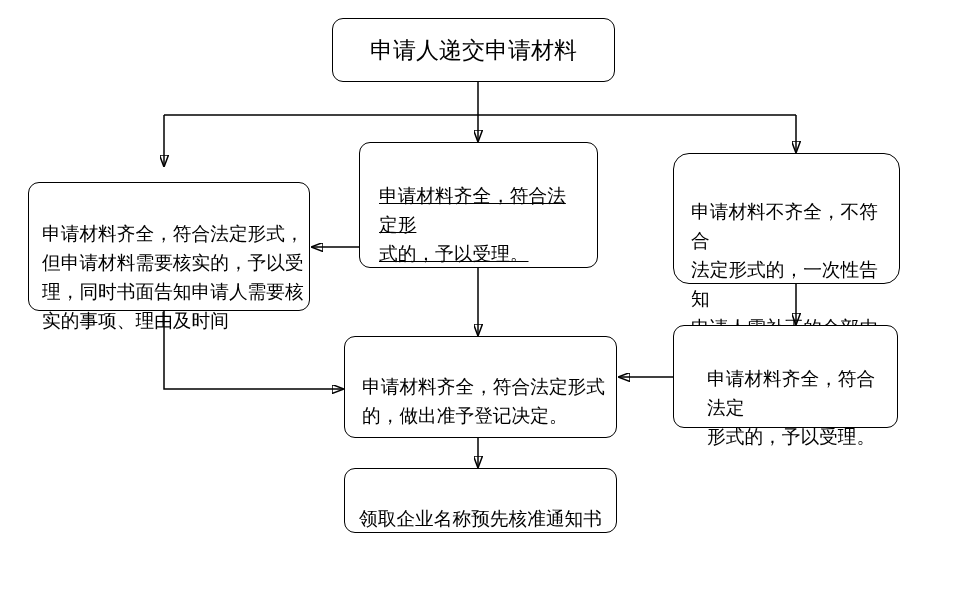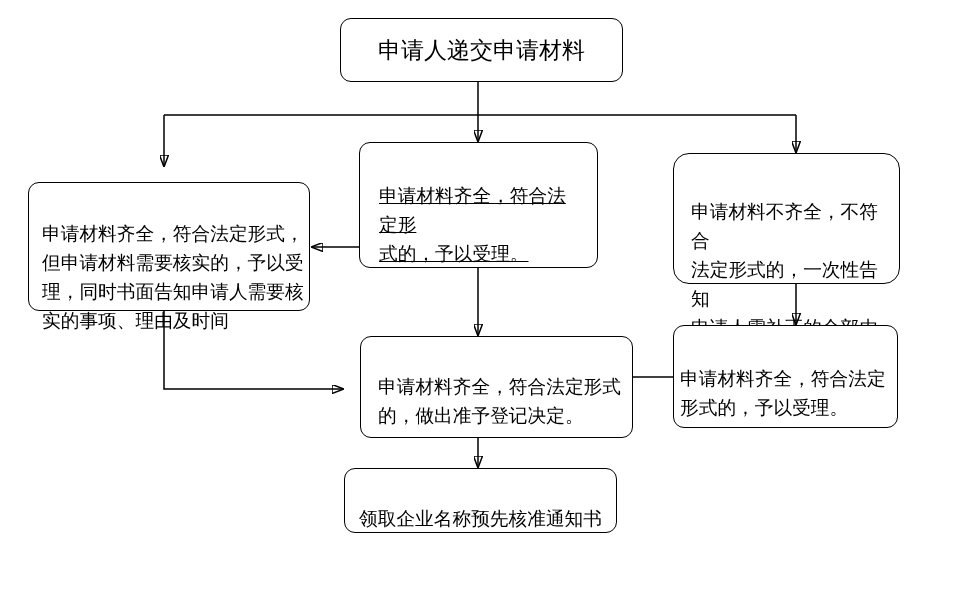--- a/index.html
+++ b/index.html
@@ -38,26 +38,26 @@
     line-height: 29px;
     white-space: pre-line;
   }
   .node.single {
     display: flex;
     align-items: center;
     justify-content: center;
     white-space: nowrap;
     text-align: center;
   }
-  #n-start      { left: 340px; top: 18px;  width: 283px; height: 64px;  font-size: 23px; }
+  #n-start      { left: 332px; top: 18px;  width: 283px; height: 64px;  font-size: 23px; }
   #n-verify     { left: 28px;  top: 167px; width: 282px; height: 129px; padding: 7px 4px 0 13px; margin-top: 15px; }
   #n-accept     { left: 359px; top: 142px; width: 239px; height: 126px; padding: 9px 16px 0 19px; text-decoration: underline; }
   #n-incomplete { left: 673px; top: 153px; width: 227px; height: 131px; padding: 14px 4px 0 17px; border-radius: 16px; }
-  #n-decision   { left: 344px; top: 336px; width: 273px; height: 102px; padding: 6px 4px 0 17px; margin-left: 16px; }
-  #n-reaccept   { left: 673px; top: 325px; width: 225px; height: 103px; padding: 9px 4px 0 6px; }
+  #n-decision   { left: 344px; top: 336px; width: 273px; height: 102px; padding: 6px 4px 0 17px; }
+  #n-reaccept   { left: 673px; top: 325px; width: 225px; height: 103px; padding: 9px 4px 0 33px; }
   #n-finish     { left: 344px; top: 468px; width: 273px; height: 65px;  padding: 6px 0 0 0; text-align: center; display: block; }
 </style>
 </head>
 <body>
 
 <div class="stage">
 
   <svg class="connectors" viewBox="0 0 974 589" xmlns="http://www.w3.org/2000/svg">
     <defs>
       <marker id="arrow" markerUnits="userSpaceOnUse" markerWidth="12" markerHeight="9" refX="11" refY="4.5" orient="auto">

